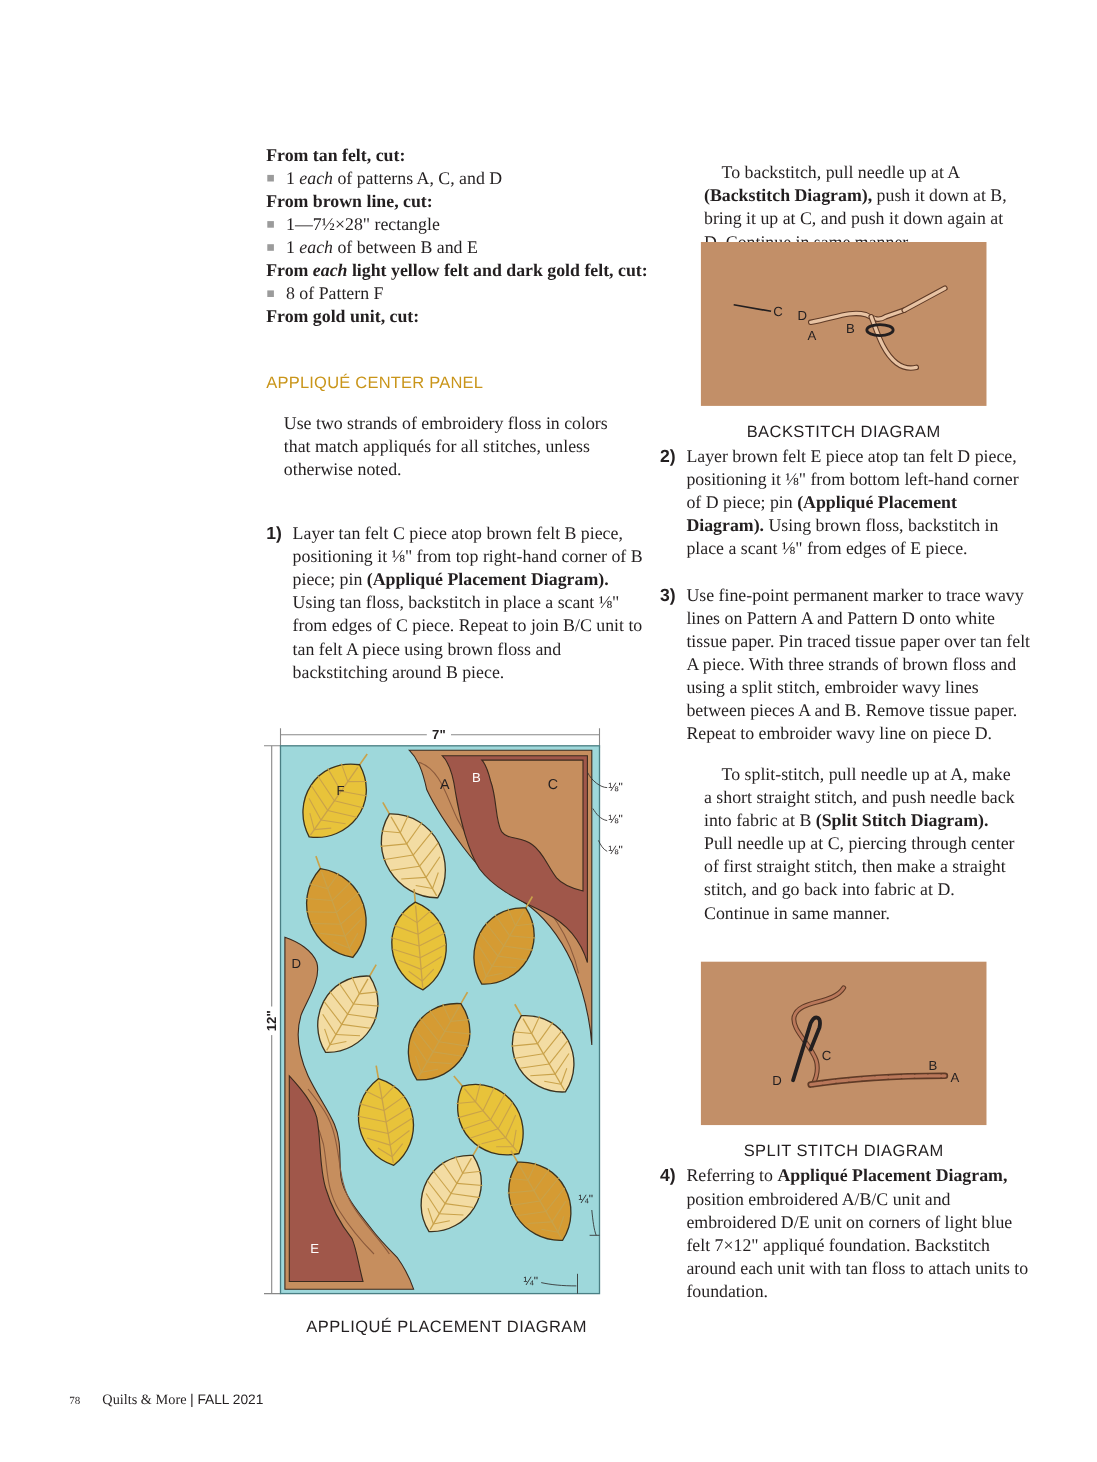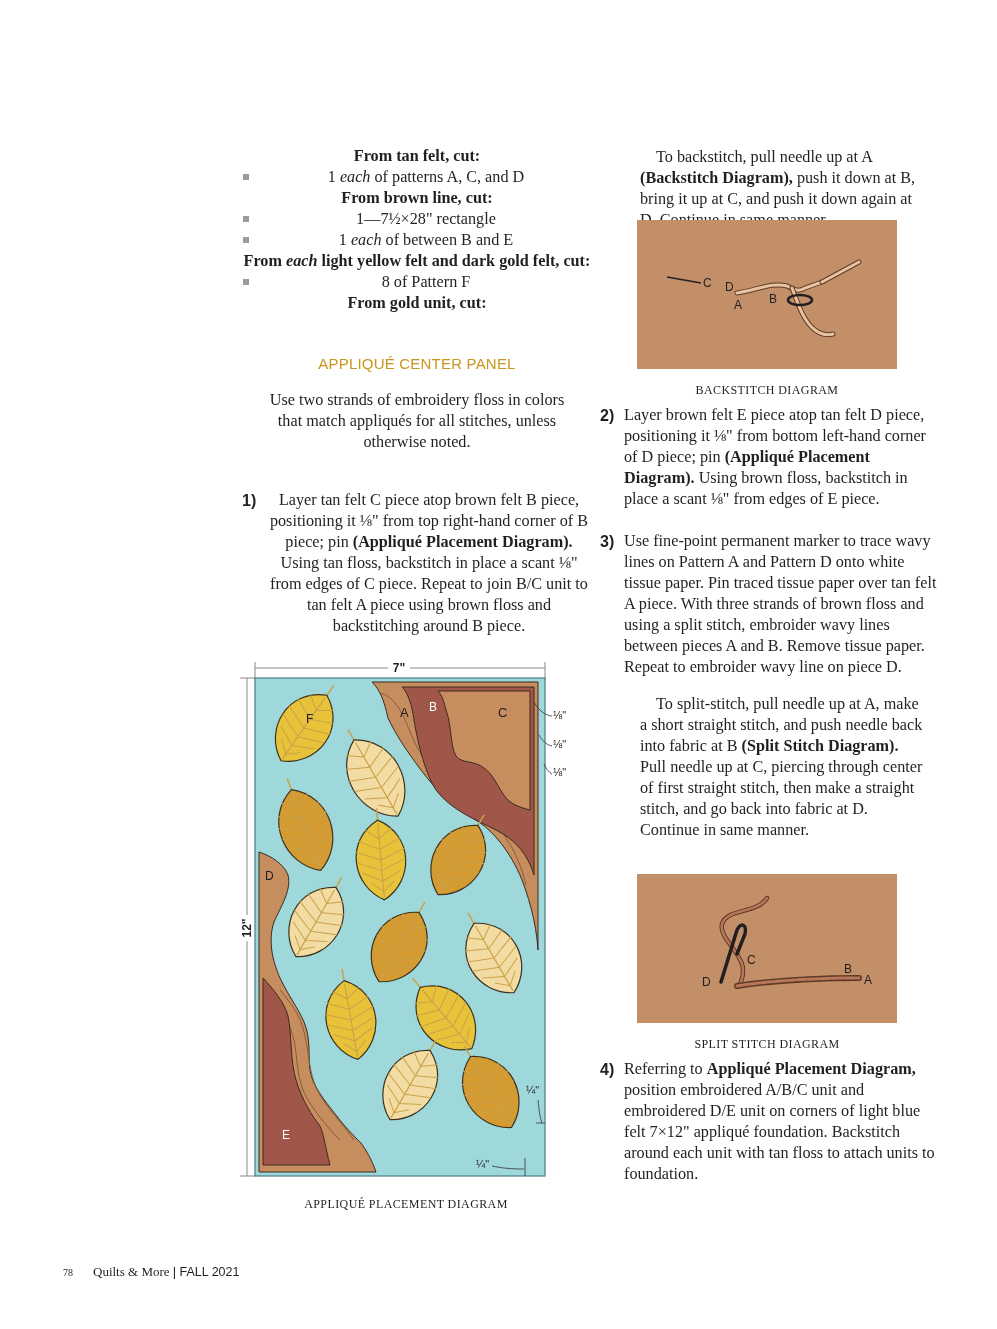--- a/index.html
+++ b/index.html
@@ -1,32 +1,32 @@
 <!DOCTYPE html>
 <html><head>
 <meta charset="utf-8">
 <style>
   html, body { margin: 0; padding: 0; background: #ffffff; }
   body { width: 997px; height: 1329px; position: relative; overflow: hidden;
          font-family: "Liberation Serif", "DejaVu Serif", serif; color: #231f20; }
   .col { position: absolute; font-size: 16.2px; line-height: 21px; }
-  .col-left { left: 242px; top: 146px; width: 350px; text-align: center; }
+  .col-left { left: 242px; top: 131px; width: 350px; }
   .col-right { left: 600px; top: 131px; width: 340px; }
   .head { font-weight: bold; }
   .bul { position: relative; padding-left: 18px; }
   .bul .sq { position: absolute; left: 1px; top: 7px; width: 6px; height: 6px; background: #9b9b9b; }
   .sect { font-family: "Liberation Sans", "DejaVu Sans", sans-serif; color: #c9951a; font-size: 15px;
           letter-spacing: 0.2px; margin-top: 40px; line-height: 20px; }
   .para { margin: 16px; }
   .indent { text-indent: 24px; }
   .step { position: relative; padding-left: 24px; margin: 0; }
   .step .num { position: absolute; left: 0; top: 0; font-family: "Liberation Sans", "DejaVu Sans", sans-serif;
                font-weight: bold; font-size: 16px; }
   .gap { height: 21px; }
-  .caption { font-family: Liberation Serif, serif; font-size: 12px; letter-spacing: 0.4px;
+  .caption { font-family: Liberation Sans, sans-serif; font-size: 15px; letter-spacing: 0.4px;
              text-align: center; color: #231f20; }
   .diagram-box { position: absolute; }
   .footer { position: absolute; left: 63px; top: 1264px; font-size: 13px; display: flex; align-items: baseline; gap: 20px; }
   .footer .pg { font-family: Liberation Serif, serif; font-size: 10px; }
   .footer .mag { font-family: "Liberation Serif", serif; }
   .footer .sep { font-family: "Liberation Sans", sans-serif; }
   .footer .iss { font-family: "Liberation Sans", sans-serif; font-size: 12.5px; }
   b { font-weight: bold; }
   i { font-style: italic; }
 </style>

